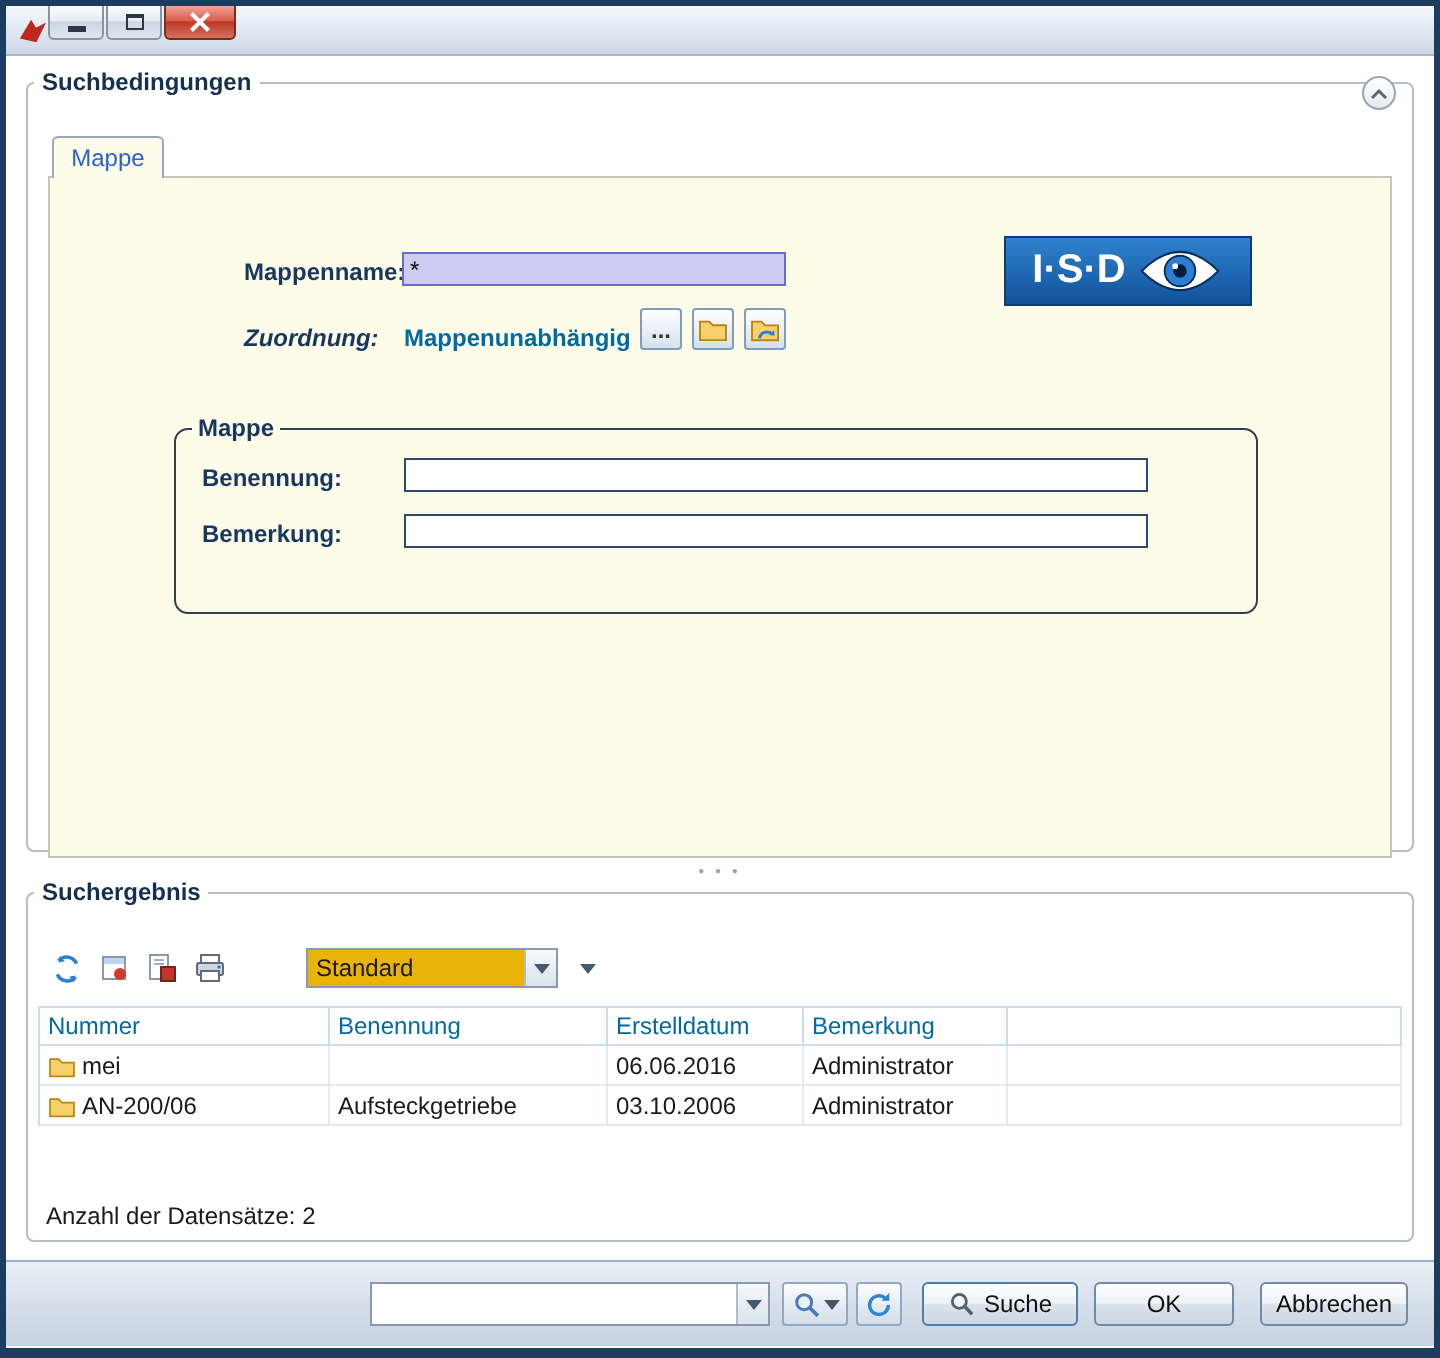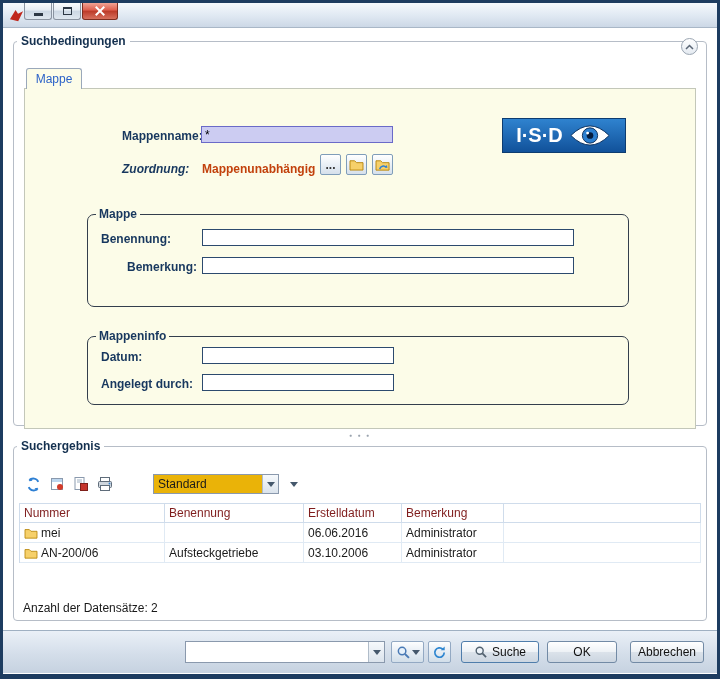--- a/index.html
+++ b/index.html
@@ -37,21 +37,21 @@
   .collapse-btn { position:absolute; top:-10px; right:8px; width:17px; height:17px; border-radius:50%;
                   border:1px solid #9aa5b1; background:linear-gradient(#ffffff,#e4eaf1);
                   display:flex; align-items:center; justify-content:center; }
 
   .tab { position:absolute; left:12px; top:20px; width:56px; height:21px; background:#fcfce8;
          border:1px solid #9aa8ba; border-bottom:none; border-radius:3px 3px 0 0; color:#2b62c8;
          display:flex; align-items:center; justify-content:center; z-index:2; }
   .cream { position:absolute; left:10px; right:10px; top:40px; height:341px; background:#fcfce8; border:1px solid #c3c7b9; }
 
   .lbl { position:absolute; font-weight:bold; color:#17375e; white-space:nowrap; }
-  .val-text { position:absolute; font-weight:bold; color:#c2410c; white-space:nowrap; }
+  .val-text { position:absolute; font-weight:bold; color:#0369a1; white-space:nowrap; }
 
   .inp { position:absolute; height:17px; border:1px solid #2c4a6e; background:#fff;
          font:12px "Liberation Sans",sans-serif; padding:0 3px; }
   #mappenname-input { background:#ccccf2; border-color:#6a6ac8; }
 
   .inner-group { position:absolute; border:1px solid #333e4d; border-radius:7px; background:transparent; }
   .inner-group > legend { font-weight:bold; color:#17375e; padding:0 3px; margin-left:8px; }
 
   .tool-btn { position:absolute; width:21px; height:21px; border:1px solid #7f9db9; border-radius:2px;
               background:linear-gradient(#ffffff,#eaf0f6 50%,#d6e0eb); display:flex; align-items:center; justify-content:center; }
@@ -72,21 +72,21 @@
   .view-combo { width:126px; height:20px; margin-left:34px; border:1px solid #8a99ad; background:#eab308; display:flex; }
   .vc-text { flex:1; padding:2px 4px; overflow:hidden; }
   .vc-arrow { width:16px; border-left:1px solid #b0bcc9; background:linear-gradient(#f6f9fc,#dbe3ec);
               display:flex; align-items:center; justify-content:center; }
   .drop-btn { width:16px; height:20px; margin-left:3px; display:flex; align-items:center; justify-content:center; }
   .tri-down { width:0; height:0; border-left:4px solid transparent; border-right:4px solid transparent; border-top:5px solid #45586c; }
 
   .rtable { position:absolute; left:5px; right:5px; top:50px; border-top:1px solid #cfdceb; border-left:1px solid #cfdceb; }
   .thead, .trow { display:grid; grid-template-columns:145px 139px 98px 102px 1fr; }
   .thead > div { padding:0 4px; height:19px; line-height:19px; border-right:1px solid #cfdceb; border-bottom:1px solid #cfdceb;
-                 color:#7f1d1d; background:#fff; overflow:hidden; }
+                 color:#0369a1; background:#fff; overflow:hidden; }
   .trow > div { padding:0 4px; height:20px; border-right:1px solid #e0eaf4; border-bottom:1px solid #e0eaf4;
                 display:flex; align-items:center; gap:3px; overflow:hidden; background:#fff; }
   .status { position:absolute; left:9px; bottom:5px; color:#1a1a1a; }
 
   
   .footer { position:relative; height:43px; background:linear-gradient(#eaf0f7,#d4deea 55%,#c6d2e0);
             border-top:1px solid #9fb0c2; }
   .f-combo { position:absolute; left:182px; top:10px; width:200px; height:22px; border:1px solid #8a99ad; background:#fff; display:flex; }
   .f-combo input { flex:1; border:none; outline:none; font:12px "Liberation Sans",sans-serif; padding:0 4px; background:transparent; }
   .f-combo .vc-arrow { height:100%; }
@@ -171,31 +171,24 @@
             <path d="M1 3 h5 l2 2 h7 v8 H1 z" fill="#f6d06a" stroke="#b8860b"></path>
             <path d="M5 12 a4 4 0 0 1 7-2" fill="none" stroke="#2e7fd2" stroke-width="1.6"></path>
             <path d="M12.8 7.6 l0.4 3 -3 -0.6 z" fill="#2e7fd2"></path>
           </svg>
         </span>
 
         <fieldset class="inner-group" style="left:62px; top:118px; width:542px; height:100px;">
           <legend>Mappe</legend>
           <span class="lbl" style="left:13px; top:11px;">Benennung:</span>
           <input class="inp" style="left: 114px; top: 8px; width: 372px;" value="">
-          <span class="lbl" style="left:13px; top:39px;margin-left:26px;">Bemerkung:</span>
+          <span class="lbl" style="left:13px; top:39px;">Bemerkung:</span>
           <input class="inp" style="left: 114px; top: 36px; width: 372px;" value="">
         </fieldset>
 
-        <fieldset class="inner-group" style="left:62px; top:240px; width:542px; height:76px;">
-          <legend>Mappeninfo</legend>
-          <span class="lbl" style="left:13px; top:7px;">Datum:</span>
-          <input class="inp" style="left: 114px; top: 4px; width: 192px;" value="">
-          <span class="lbl" style="left:13px; top:34px;">Angelegt durch:</span>
-          <input class="inp" style="left: 114px; top: 31px; width: 192px;" value="">
-        </fieldset>
 
       </div>
     </fieldset>
 
     <div class="splitter">
       <span class="splitter-dots"></span>
     </div>
 
     <fieldset class="group" id="sr">
       <legend>Suchergebnis</legend>

